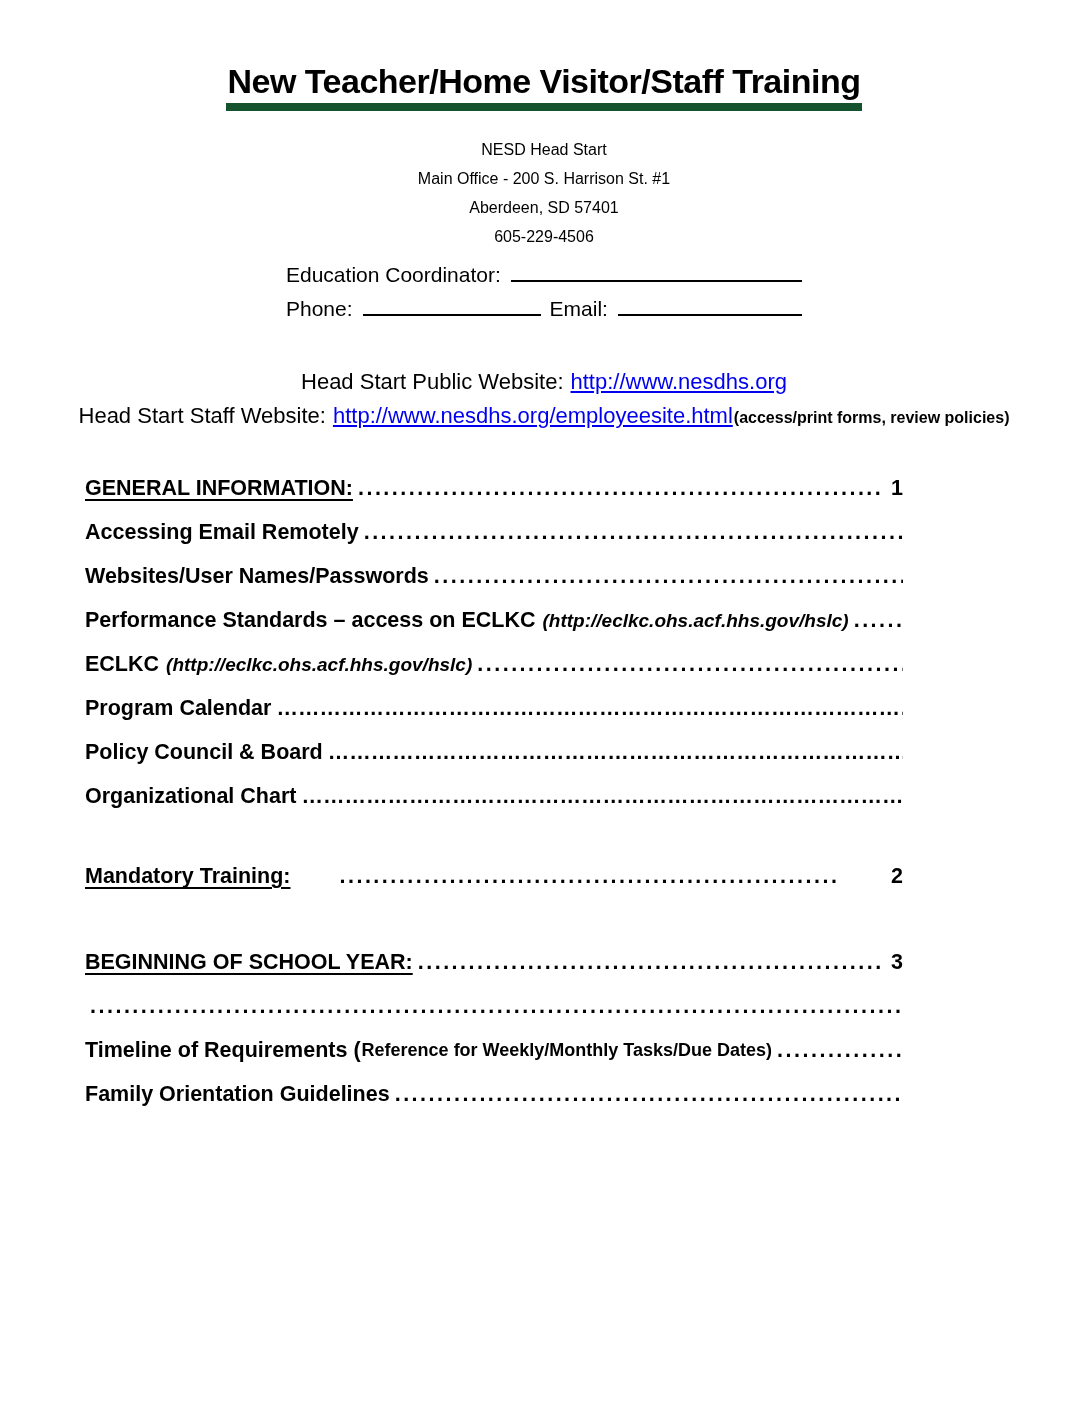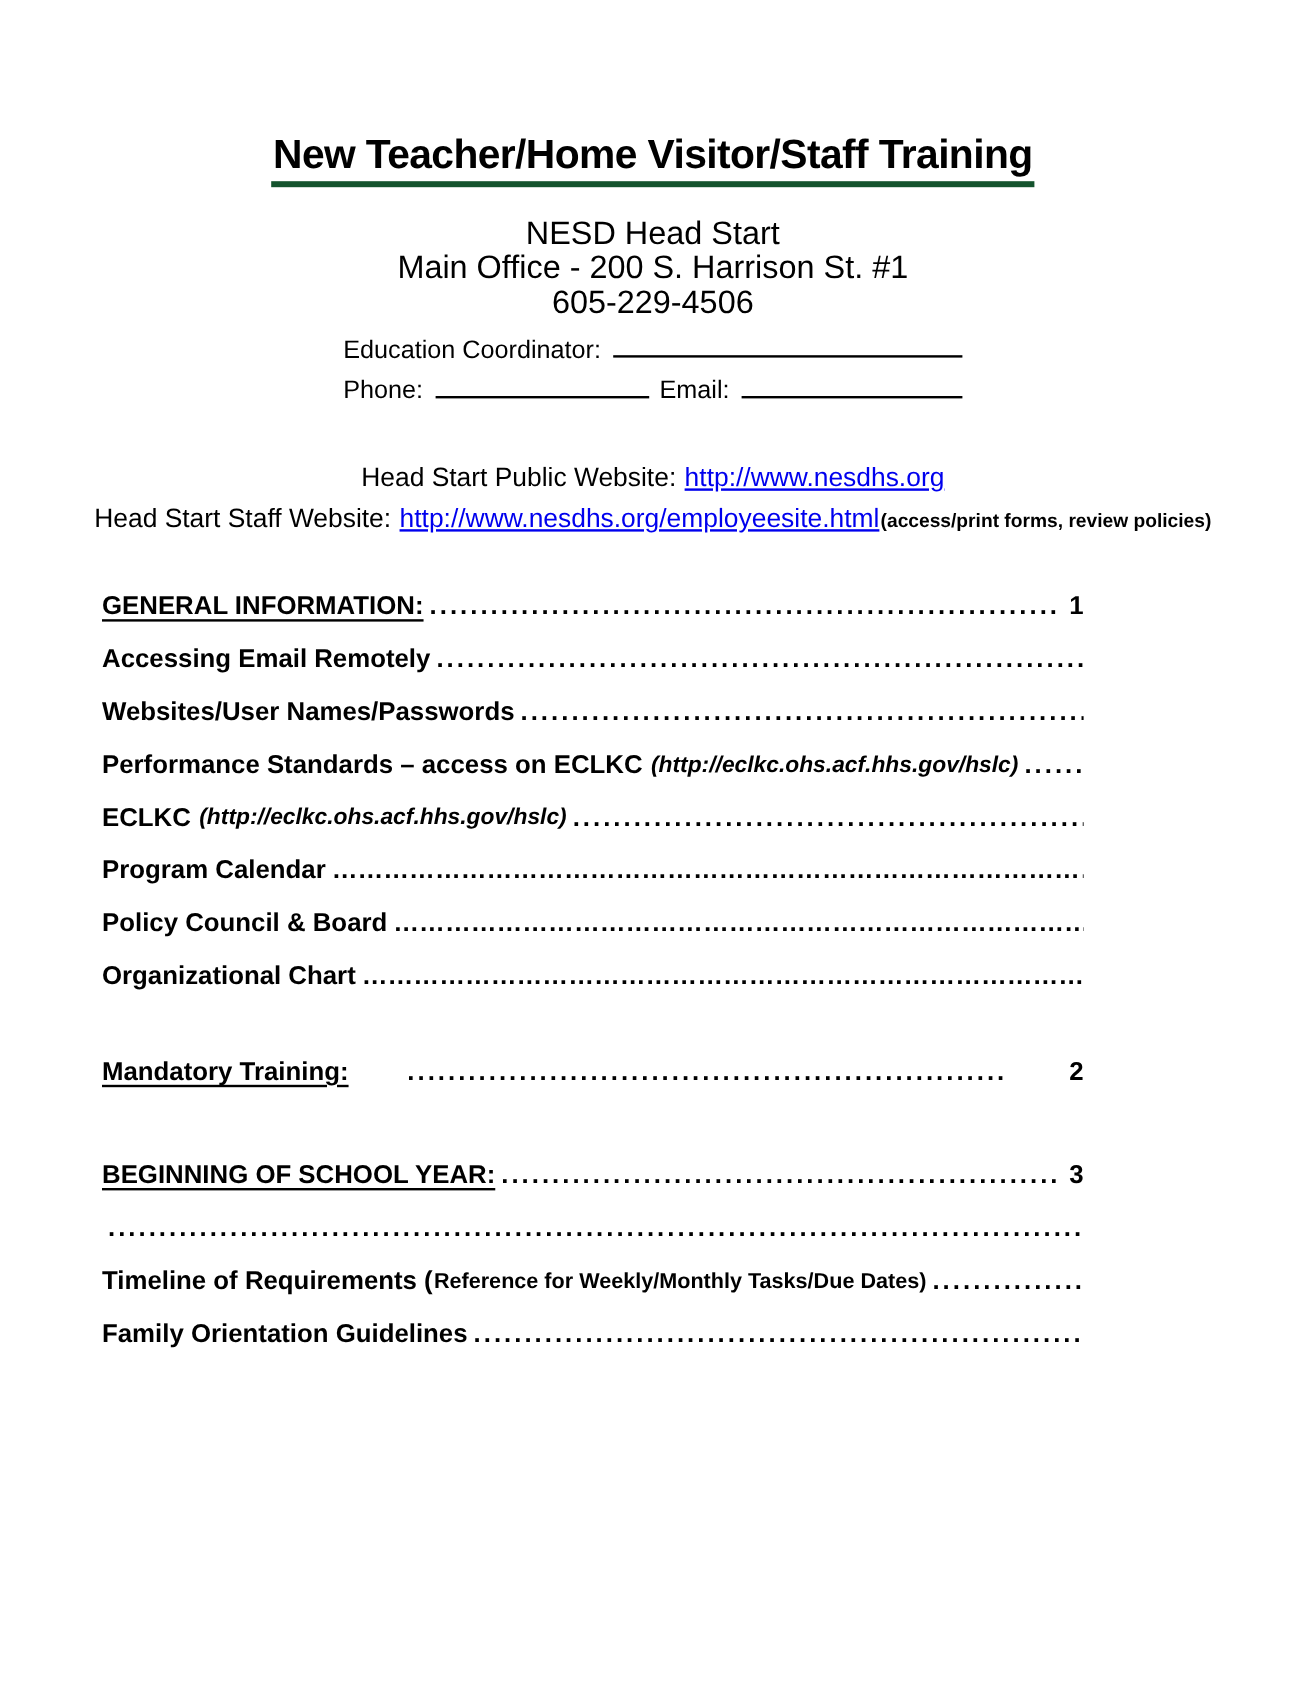--- a/index.html
+++ b/index.html
@@ -14,29 +14,28 @@
     overflow: hidden;
   }
 
   
   .title-wrap { text-align: center; }
   .title-text {
     display: inline-block;
     font-size: 34px;
     font-weight: bold;
     letter-spacing: -0.5px;
-    border-bottom: 5px solid #14532d;
+    border-bottom: 8px solid #14532d;
     padding: 0 2px 2px 2px;
-    margin-top: 48px;
   }
 
   
   .address {
     text-align: center;
-    font-size: 27px;
+    font-size: 16px;
     line-height: 29px;
     margin-top: 24px;
   }
 
   
   .coordinator {
     width: 516px;
     margin: 9px auto 0 auto;
     font-size: 21px;
   }
@@ -127,20 +126,21 @@
 
 <div class="page">
 
   <div class="title-wrap">
     <span class="title-text">New Teacher/Home Visitor/Staff Training</span>
   </div>
 
   <div class="address">
     <div>NESD Head Start</div>
     <div>Main Office - 200 S. Harrison St. #1</div>
+    <div>Aberdeen, SD 57401</div>
     <div>605-229-4506</div>
   </div>
 
   <div class="coordinator">
     <div class="form-line">
       <span>Education Coordinator:</span>
       <span class="blank blank-coordinator"></span>
     </div>
     <div class="form-line">
       <span>Phone:</span>

